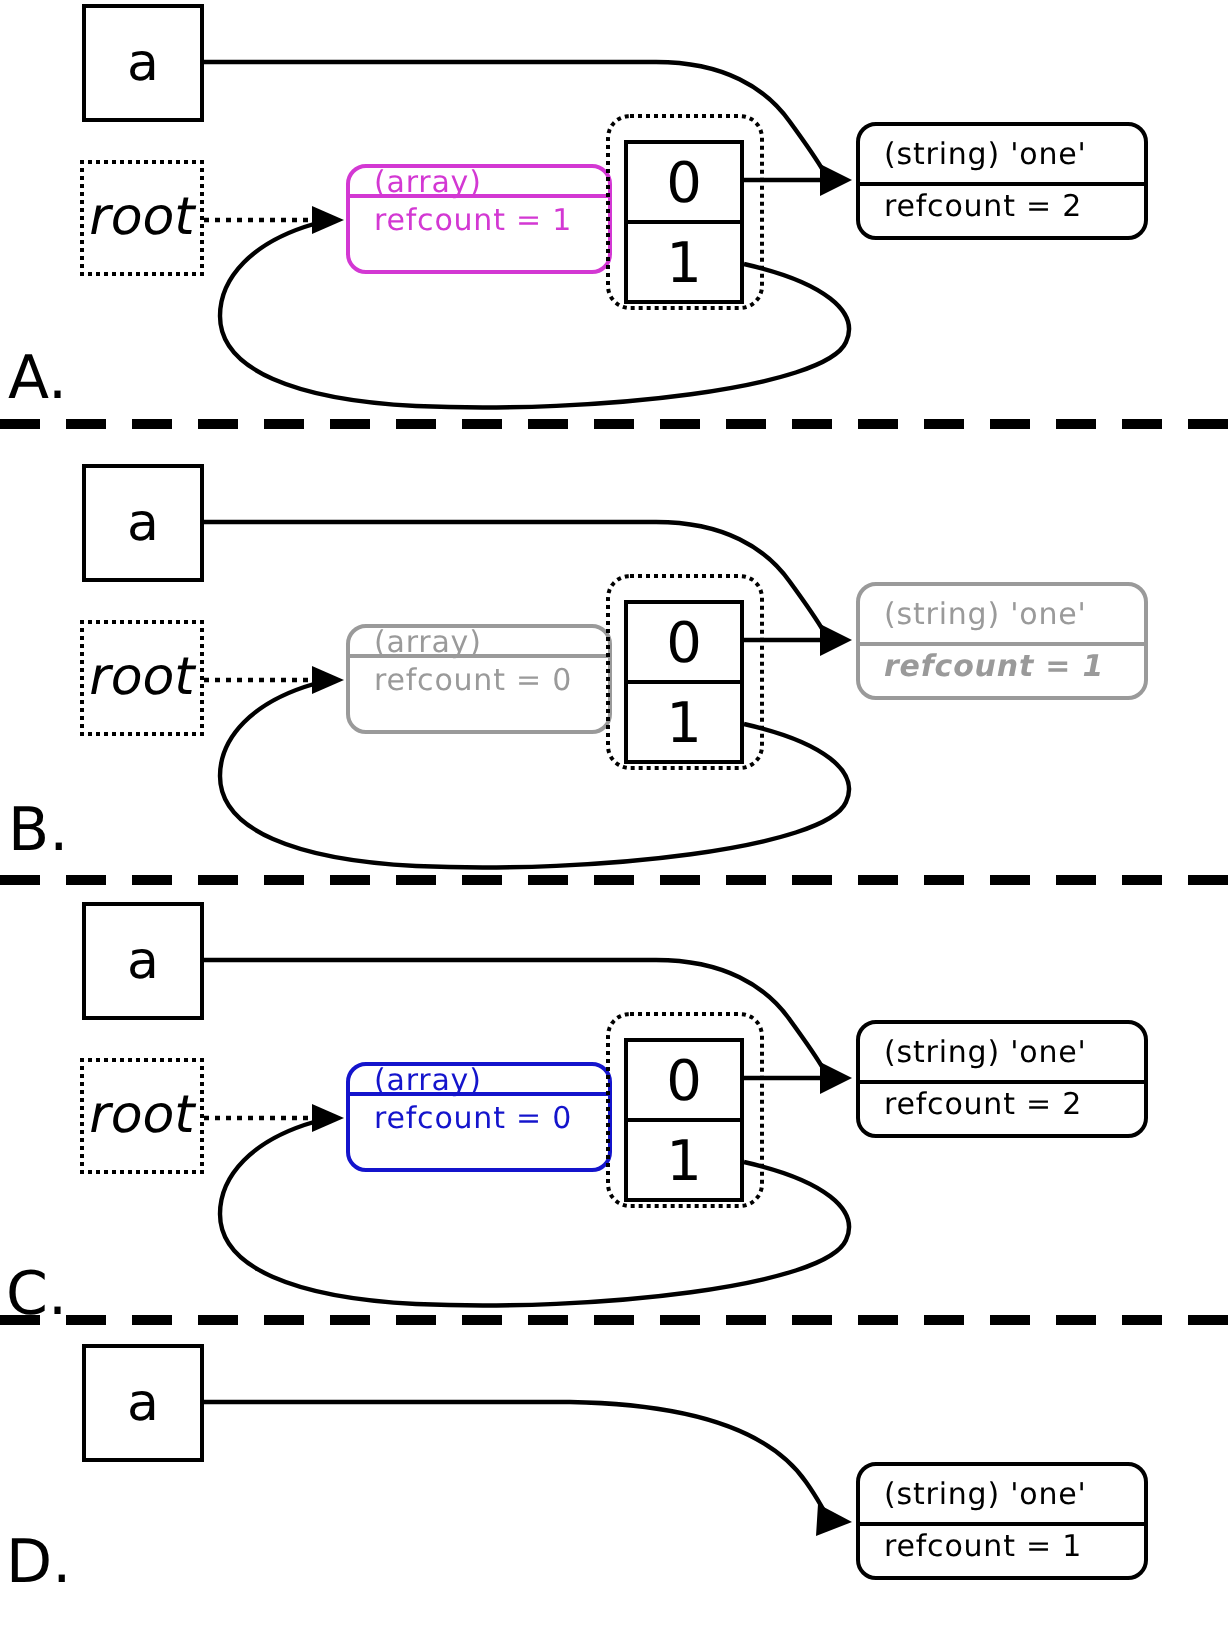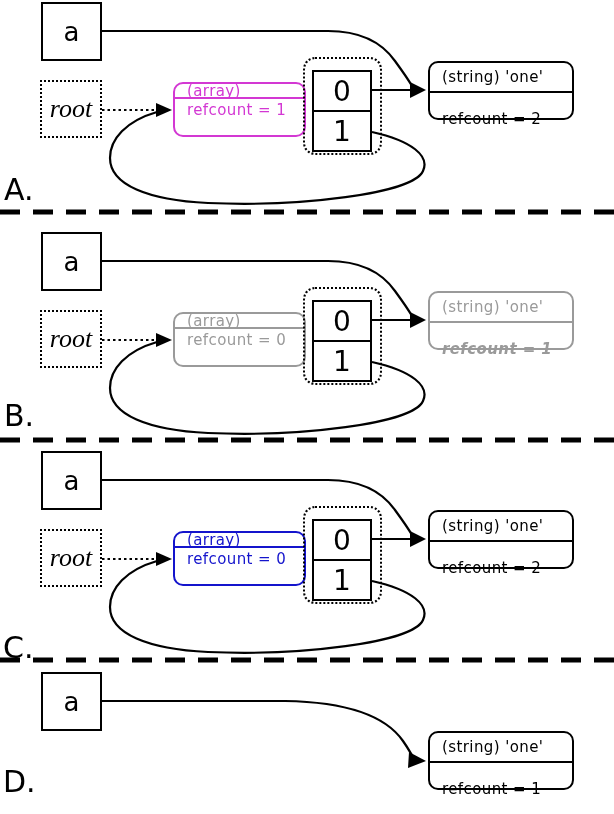--- a/index.html
+++ b/index.html
@@ -17,42 +17,42 @@
   .varbox {
     width: 61px; height: 59px;
     border: 2px solid #000; background: #fff;
     display: flex; align-items: center; justify-content: center;
     font-size: 26px;
   }
   .rootbox {
     width: 62px; height: 58px;
     border: 2px dotted #000; background: #fff;
     display: flex; align-items: center; justify-content: center;
-    font-size: 26px; font-style: italic; font-family: Liberation Serif, serif;
+    font-size: 26px; font-style: italic;
   }
   .node {
     border-radius: 10px; background: #fff;
     border: 2px solid currentColor;
   }
   .node .row1 {
     height: 15px; border-bottom: 2px solid currentColor;
     display: flex; align-items: center;
     padding-left: 12px; font-size: 15px; letter-spacing: 0.4px;
     white-space: nowrap;
   }
   .node .row2 {
     height: 22px;
     display: flex; align-items: center;
     padding-left: 12px; font-size: 15px; letter-spacing: 0.4px;
     white-space: nowrap;
   }
   .array-node { width: 133px; height: 55px; }
   .string-node { width: 146px; height: 59px; text-align: center; }
   .string-node .row1 { height: 30px; }
-  .string-node .row2 { height: 19px; margin-top: 16px; }
+  .string-node .row2 { height: 19px; }
   .magenta { color: #d338d3; }
   .grayed  { color: #9a9a9a; }
   .bluegc  { color: #1414cc; }
   .blacknode { color: #000; }
   .em { font-style: italic; font-weight: bold; }
 
   .cells-outer {
     width: 79px; height: 98px;
     border: 2px dotted #000; border-radius: 12px;
     background: transparent;

